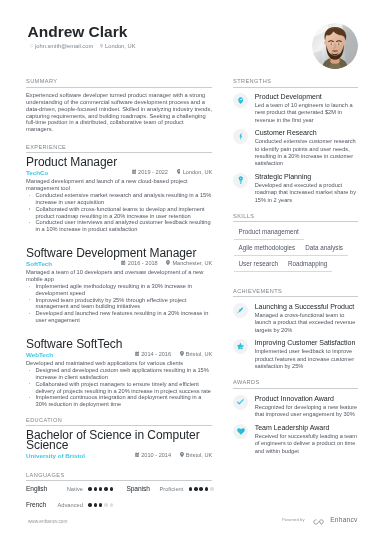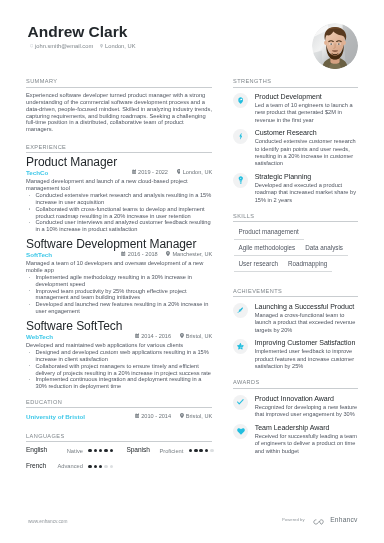--- a/index.html
+++ b/index.html
@@ -22,21 +22,21 @@
   .photo svg{display:block}
 
   
   .colL{position:absolute;left:26px;top:78.4px;width:186.2px}
   .colR{position:absolute;left:233px;top:78.4px;width:124.5px}
 
   .sechd{font-size:5.6px;letter-spacing:0.42px;color:#7e858a;
           padding-bottom:1.6px;border-bottom:1px solid #c9cdd0;line-height:6.6px}
   .para{font-size:5.75px;line-height:6.75px;color:#4f5560}
 
-  .job{margin-top:7px}
+  .job{margin-top:16px}
   .job:first-child{margin-top:5px}
   .jtitle{font-size:12px;color:#23282c;line-height:9.6px;letter-spacing:-0.06px}
   .jrow{display:flex;align-items:baseline;margin-top:1.6px}
   .jcomp{font-size:6.25px;font-weight:bold;color:#3ec8e8;line-height:7.6px;letter-spacing:-0.02px}
   .jmeta{margin-left:auto;display:flex;align-items:center}
   .mi{display:flex;align-items:center;font-size:5.6px;color:#6d747a;line-height:7px}
   .mi svg{display:block;flex:0 0 auto;position:relative;top:-1.3px}
   .mi .lbl{margin-left:2.2px}
   .mi.m2{margin-left:8.6px}
   .intro{font-size:5.7px;line-height:6.75px;color:#4f5560;margin-top:1.5px}
@@ -291,20 +291,21 @@
               <li>Implemented continuous integration and deployment resulting in a 30% reduction in deployment time</li>
             </ul>
           </div>
         </div>
     </div>
 
     <div style="margin-top:9.3px">
       <div class="sechd">EDUCATION</div>
       <div id="edu">
           <div class="job">
+            <div class="jtitle">Bachelor of Science in Computer Science</div>
             <div class="jrow">
               <div class="jcomp">University of Bristol</div>
               <div class="jmeta">
                 <div class="mi">
                   <span>
                     <svg width="4.4" height="4.9" viewBox="0 0 44 49">
                       <path d="M2 11h40v37H2z" fill="#767d83"></path>
                       <rect x="8" y="1" width="6" height="11" rx="3" fill="#767d83"></rect>
                       <rect x="30" y="1" width="6" height="11" rx="3" fill="#767d83"></rect>
                       <g fill="#fff">

